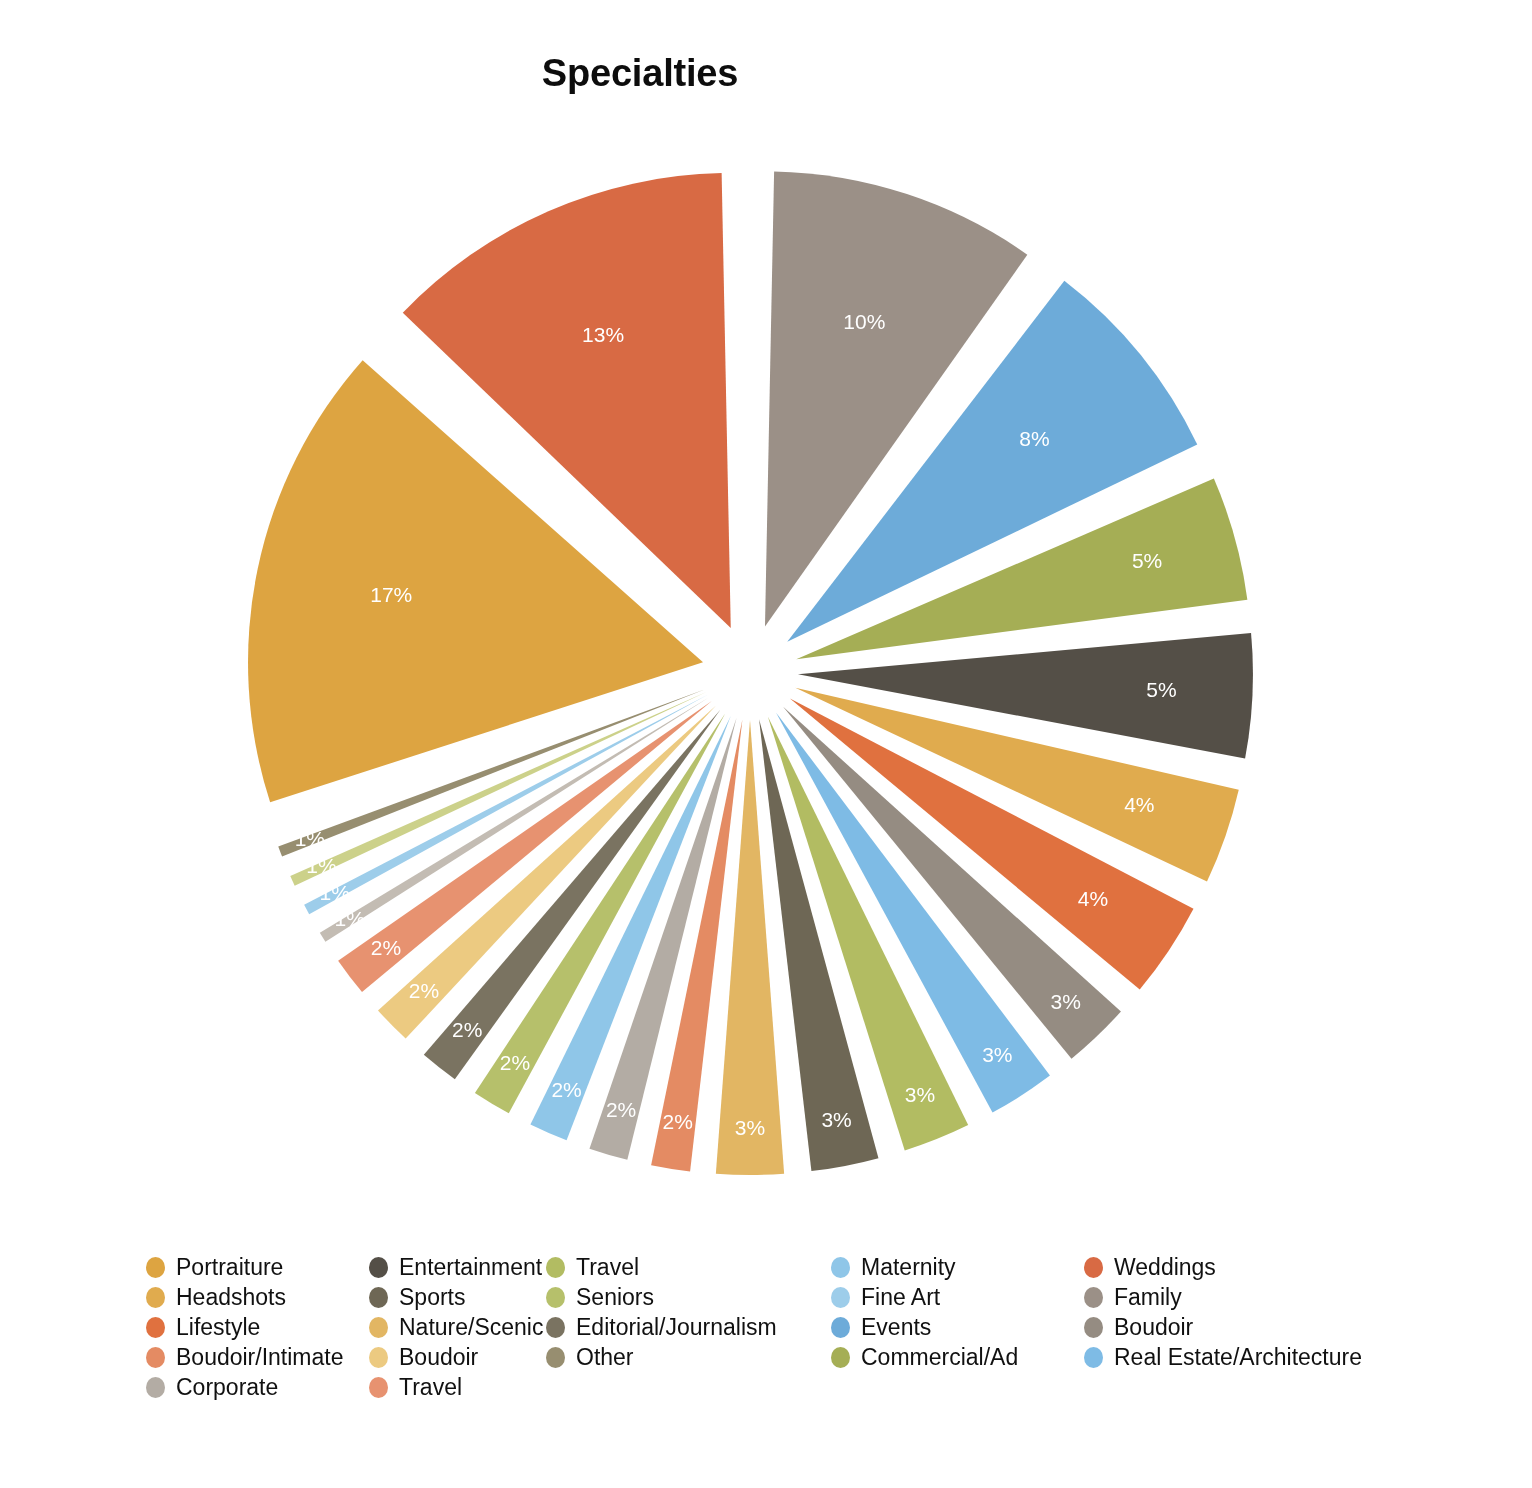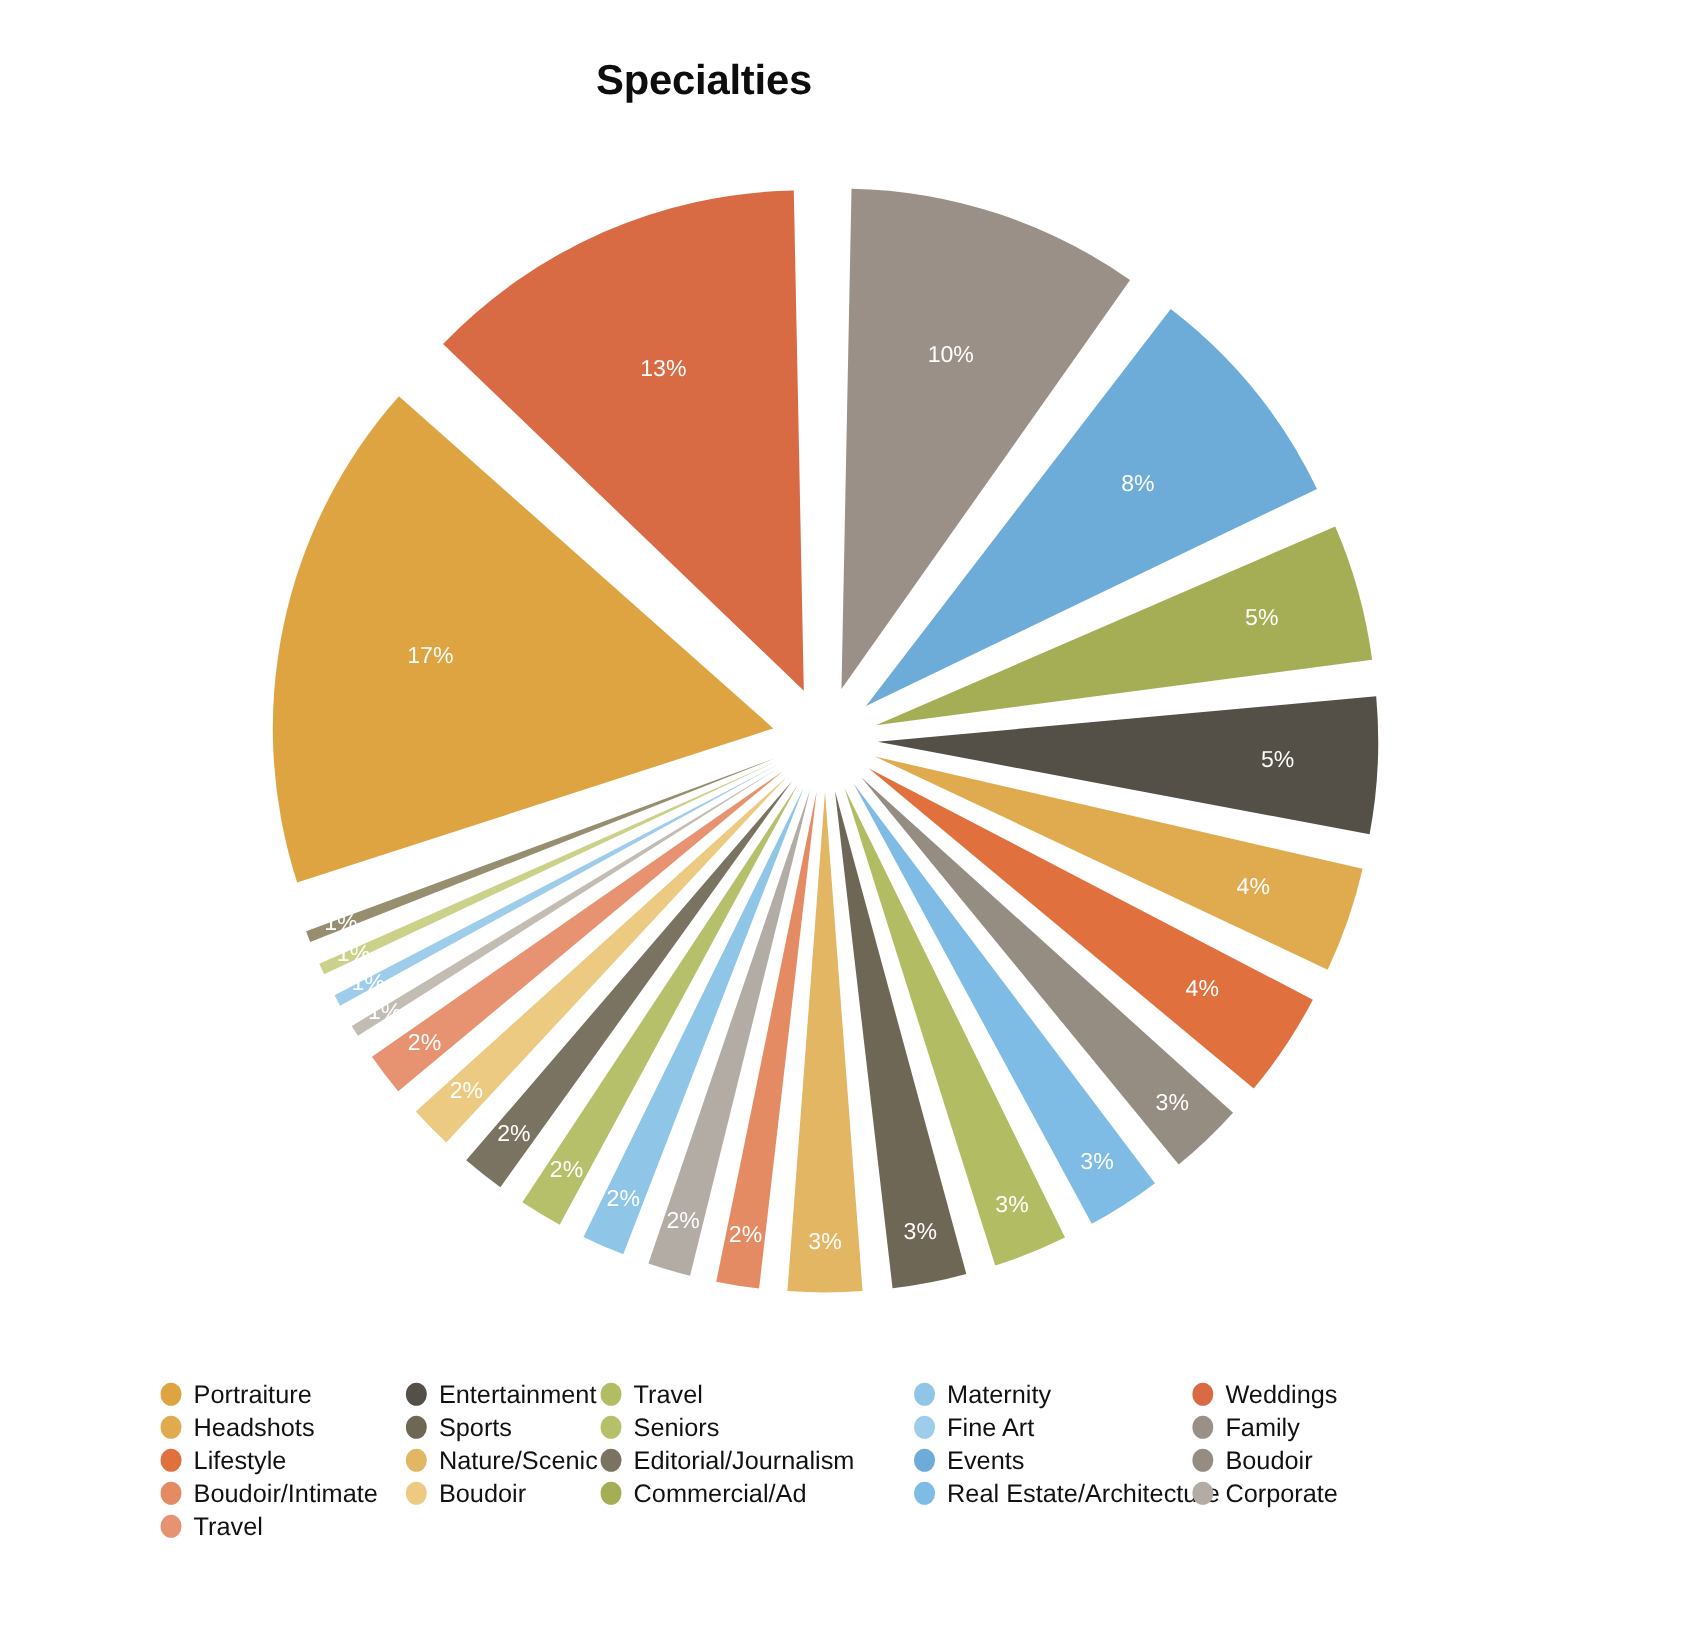--- a/index.html
+++ b/index.html
@@ -197,20 +197,24 @@
       </div>
       <div class="legend-item">
         <span class="legend-swatch" style="background: rgb(228, 139, 99);"></span>
         <span class="legend-label">Boudoir/Intimate</span>
       </div>
       <div class="legend-item">
         <span class="legend-swatch" style="background: rgb(236, 202, 129);"></span>
         <span class="legend-label">Boudoir</span>
       </div>
       <div class="legend-item">
+        <span class="legend-swatch" style="background: rgb(151, 142, 112);"></span>
+        <span class="legend-label">Other</span>
+      </div>
+      <div class="legend-item">
         <span class="legend-swatch" style="background: rgb(165, 174, 85);"></span>
         <span class="legend-label">Commercial/Ad</span>
       </div>
       <div class="legend-item">
         <span class="legend-swatch" style="background: rgb(126, 187, 229);"></span>
         <span class="legend-label">Real Estate/Architecture</span>
       </div>
       <div class="legend-item">
         <span class="legend-swatch" style="background: rgb(179, 172, 164);"></span>
         <span class="legend-label">Corporate</span>

